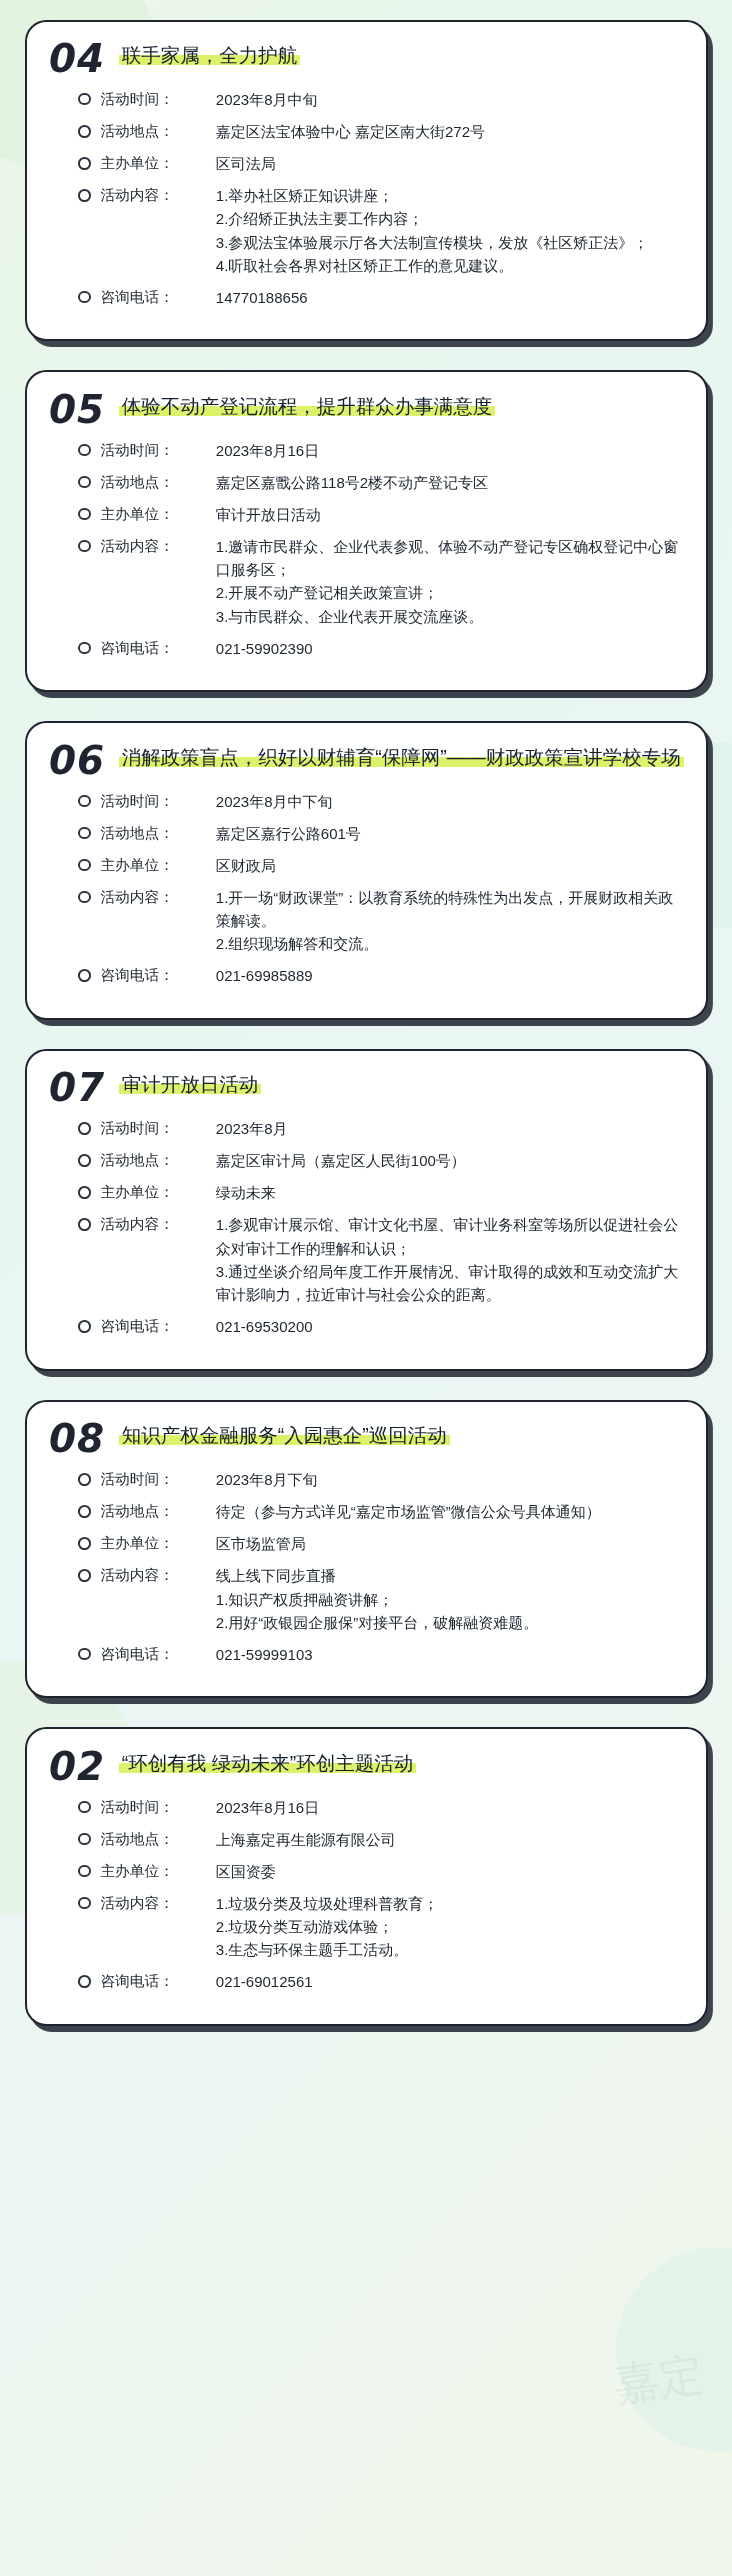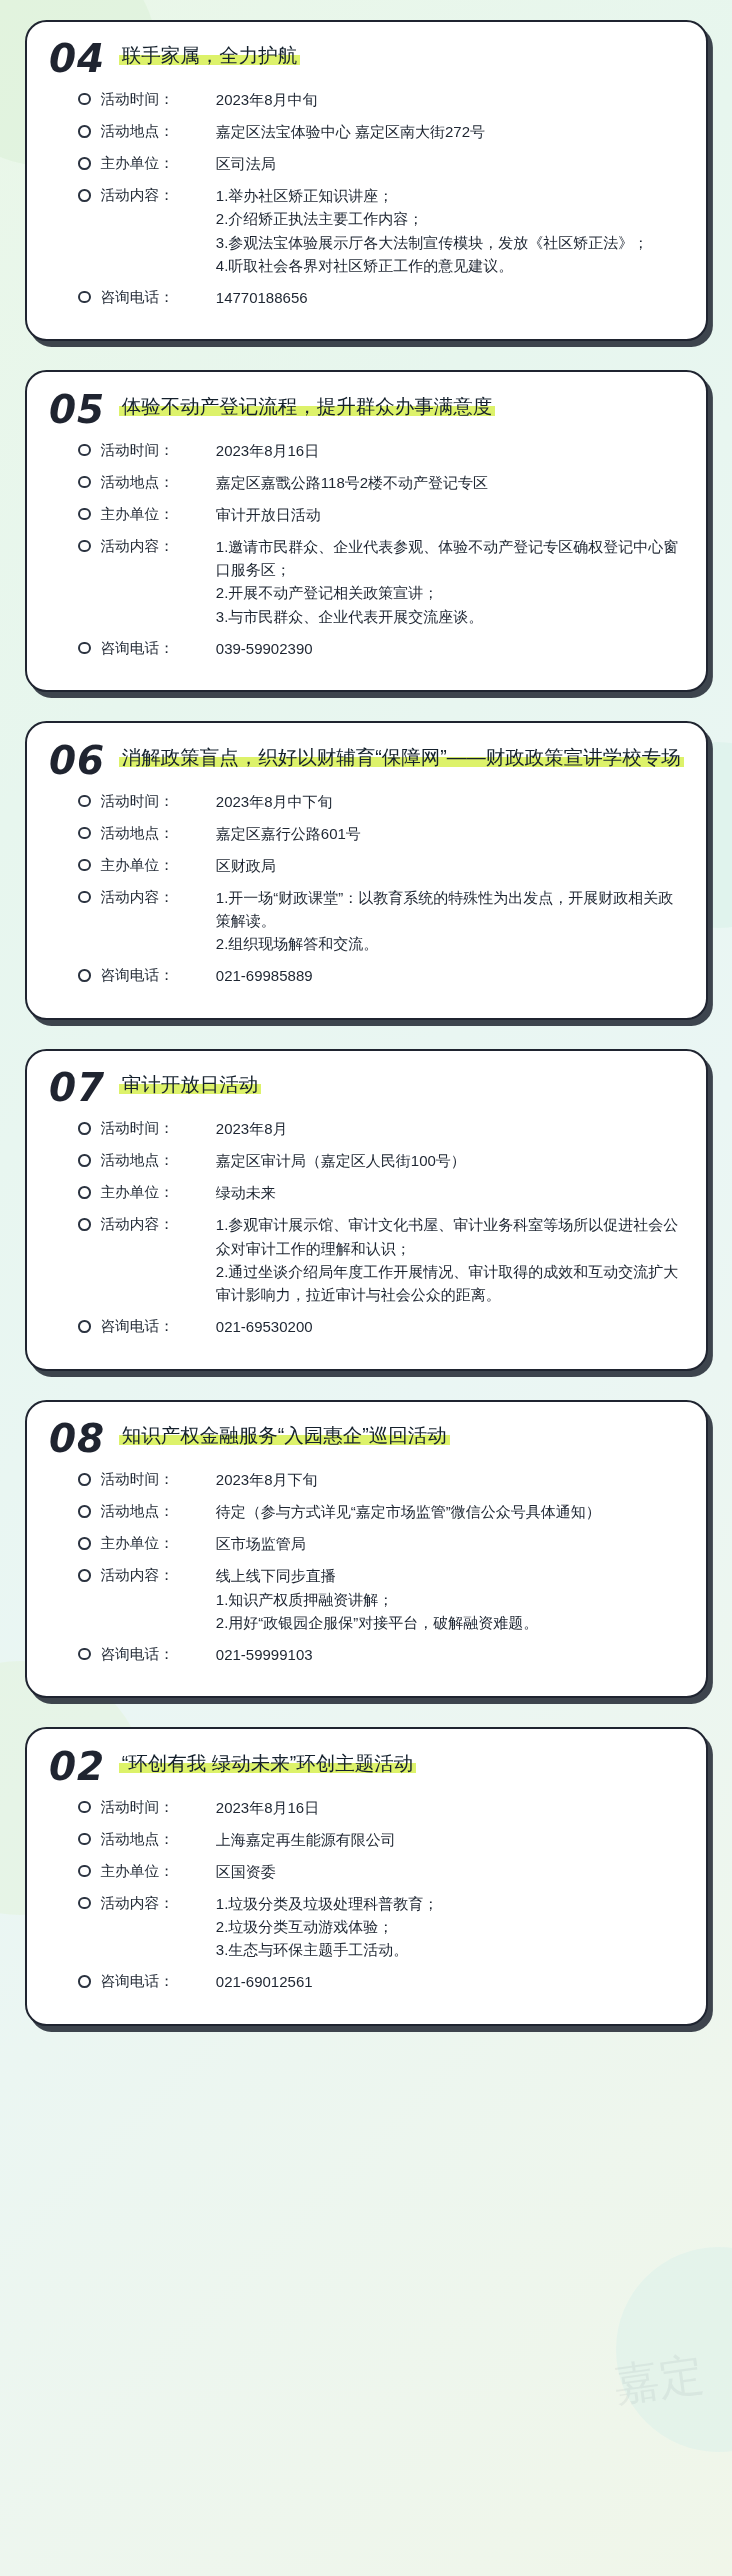--- a/index.html
+++ b/index.html
@@ -198,21 +198,21 @@
       <div class="row">
         <span class="bullet"></span>
         <span class="label">活动内容：</span>
         <span class="value indent-lines">1.邀请市民群众、企业代表参观、体验不动产登记专区确权登记中心窗口服务区；
 2.开展不动产登记相关政策宣讲；
 3.与市民群众、企业代表开展交流座谈。</span>
       </div>
       <div class="row">
         <span class="bullet"></span>
         <span class="label">咨询电话：</span>
-        <span class="value">039-59902390</span>
+        <span class="value">021-59902390</span>
       </div>
     </div>
   </div>
 
   <div class="card">
     <div class="card-head">
       <div class="num">06</div>
       <div class="title-wrap">
         <span class="title">消解政策盲点，织好以财辅育“保障网”——财政政策宣讲学校专场</span>
       </div>
@@ -267,21 +267,21 @@
       </div>
       <div class="row">
         <span class="bullet"></span>
         <span class="label">主办单位：</span>
         <span class="value">绿动未来</span>
       </div>
       <div class="row">
         <span class="bullet"></span>
         <span class="label">活动内容：</span>
         <span class="value indent-lines">1.参观审计展示馆、审计文化书屋、审计业务科室等场所以促进社会公众对审计工作的理解和认识；
-2.通过坐谈介绍局年度工作开展情况、审计取得的成效和互动交流扩大审计影响力，拉近审计与社会公众的距离。</span>
+3.通过坐谈介绍局年度工作开展情况、审计取得的成效和互动交流扩大审计影响力，拉近审计与社会公众的距离。</span>
       </div>
       <div class="row">
         <span class="bullet"></span>
         <span class="label">咨询电话：</span>
         <span class="value">021-69530200</span>
       </div>
     </div>
   </div>
 
   <div class="card">

